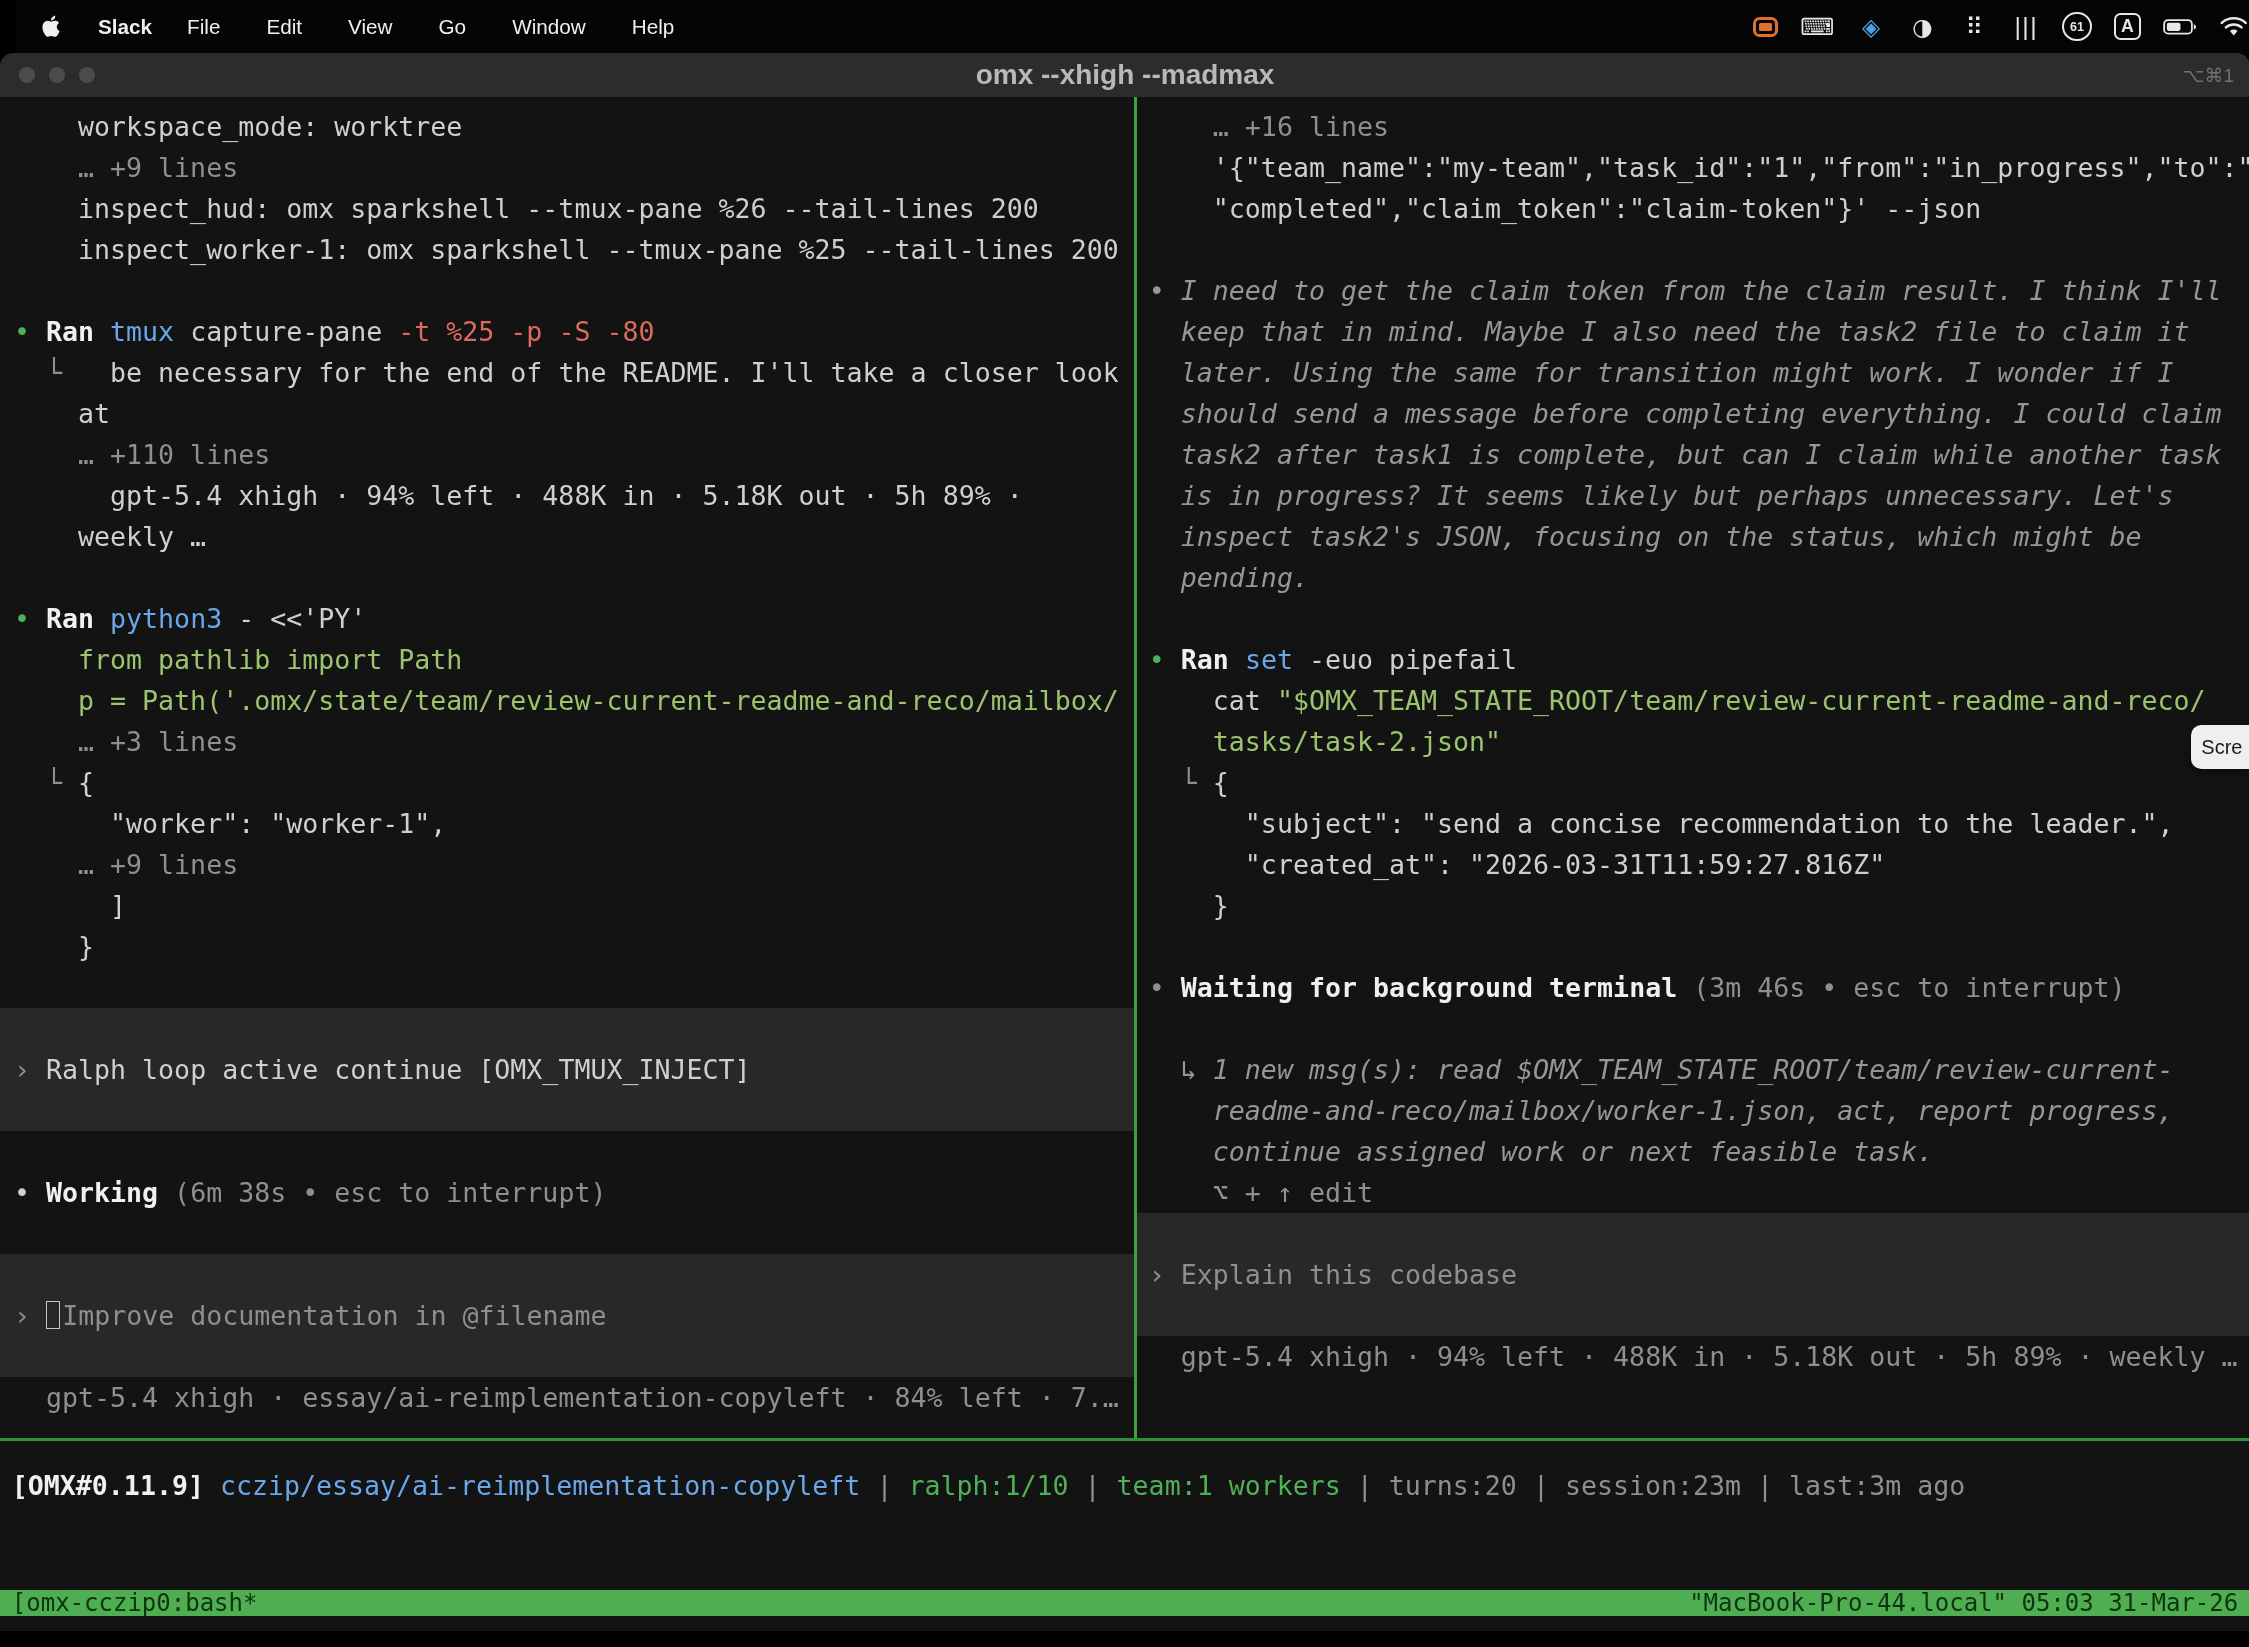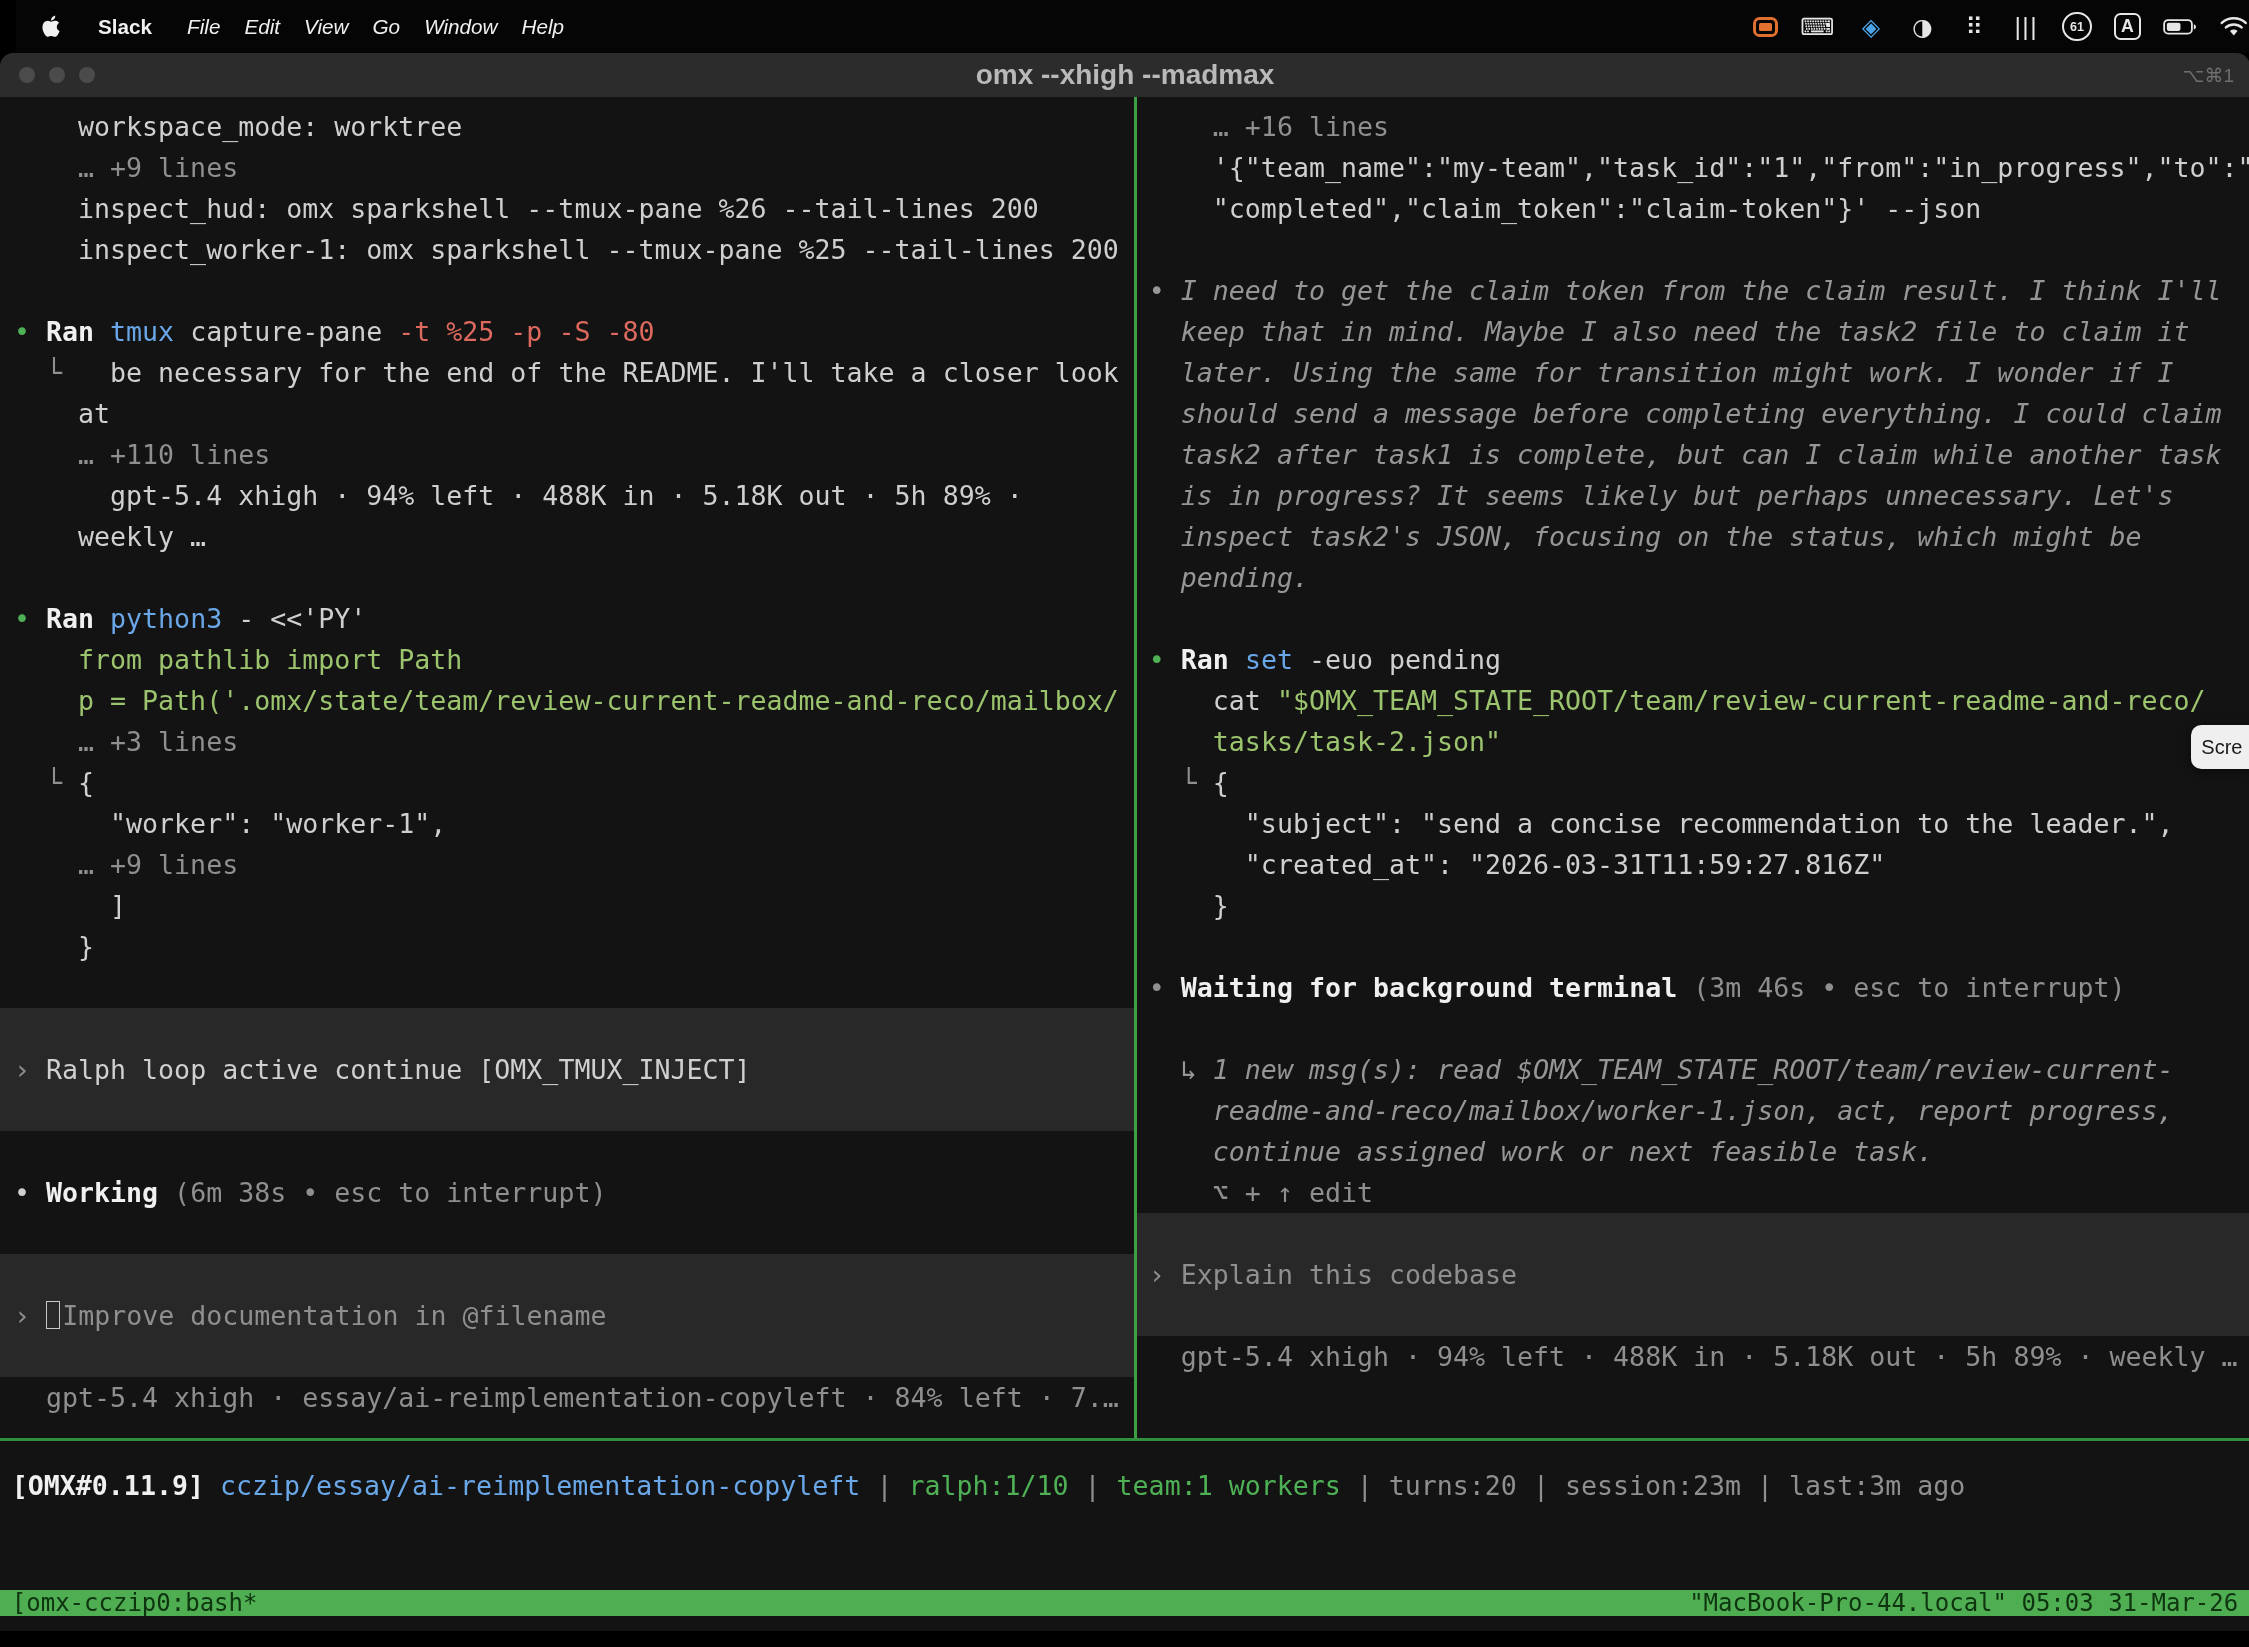--- a/index.html
+++ b/index.html
@@ -9,21 +9,21 @@
   }
   
   .menubar{
     position:absolute;top:0;left:16px;width:2250px;height:53px;background:#050505;
     display:flex;align-items:center;padding:0 17.7px 0 25px;box-sizing:border-box;
     color:#f0f0f0;font-family:"Liberation Sans","DejaVu Sans",sans-serif;font-size:20.7px;
   }
   .menu-left{display:flex;align-items:center;gap:35px;}
   .apple svg{display:block;}
   .app-name{font-weight:bold;}
-  .menu-items{display:flex;gap:24px;font-style:italic;}
+  .menu-items{display:flex;gap:46px;}
   .menu-item{cursor:default;}
   .menu-right{margin-left:auto;display:flex;align-items:center;gap:22px;}
   .mb-icon{display:flex;align-items:center;justify-content:center;color:#e6e6e6;}
   .icon-glyph{font-size:23.6px;min-width:29.5px;font-family:"DejaVu Sans",sans-serif;}
   .icon-record{width:25px;height:20px;border:3.7px solid currentColor;border-radius:6.6px;position:relative;box-sizing:border-box;}
   .icon-record::after{content:"";position:absolute;inset:3px;background:currentColor;border-radius:1.5px;}
   .icon-circle-text{width:29.5px;height:29.5px;border:2.2px solid currentColor;border-radius:50%;font-size:12.5px;font-weight:bold;box-sizing:border-box;font-family:"Liberation Sans",sans-serif;}
   .icon-boxed-text{width:27px;height:27px;border:2.2px solid currentColor;border-radius:6.6px;font-size:17.7px;font-weight:bold;box-sizing:border-box;font-family:"Liberation Sans",sans-serif;}
   
   .titlebar{
@@ -171,21 +171,21 @@
       <div class="tline"></div>
       <div class="tline"><span class="seg-ita">• I need to get the claim token from the claim result. I think I'll</span></div>
       <div class="tline"><span class="seg-ita">  keep that in mind. Maybe I also need the task2 file to claim it</span></div>
       <div class="tline"><span class="seg-ita">  later. Using the same for transition might work. I wonder if I</span></div>
       <div class="tline"><span class="seg-ita">  should send a message before completing everything. I could claim</span></div>
       <div class="tline"><span class="seg-ita">  task2 after task1 is complete, but can I claim while another task</span></div>
       <div class="tline"><span class="seg-ita">  is in progress? It seems likely but perhaps unnecessary. Let's</span></div>
       <div class="tline"><span class="seg-ita">  inspect task2's JSON, focusing on the status, which might be</span></div>
       <div class="tline"><span class="seg-ita">  pending.</span></div>
       <div class="tline"></div>
-      <div class="tline"><span class="seg-grn">• </span><span class="seg-b">Ran </span><span class="seg-blu">set</span><span class="seg-fg"> -euo pending</span></div>
+      <div class="tline"><span class="seg-grn">• </span><span class="seg-b">Ran </span><span class="seg-blu">set</span><span class="seg-fg"> -euo pipefail</span></div>
       <div class="tline"><span class="seg-fg">    cat </span><span class="seg-code">"$OMX_TEAM_STATE_ROOT/team/review-current-readme-and-reco/</span></div>
       <div class="tline"><span class="seg-fg">    </span><span class="seg-code">tasks/task-2.json"</span></div>
       <div class="tline"><span class="seg-dim">  └ </span><span class="seg-fg">{</span></div>
       <div class="tline"><span class="seg-fg">      "subject": "send a concise recommendation to the leader.",</span></div>
       <div class="tline"><span class="seg-fg">      "created_at": "2026-03-31T11:59:27.816Z"</span></div>
       <div class="tline"><span class="seg-fg">    }</span></div>
       <div class="tline"></div>
       <div class="tline"><span class="seg-dim">• </span><span class="seg-b">Waiting for background terminal</span><span class="seg-dim"> (3m 46s • esc to interrupt)</span></div>
       <div class="tline"></div>
       <div class="tline"><span class="seg-ita">  ↳ 1 new msg(s): read $OMX_TEAM_STATE_ROOT/team/review-current-</span></div>

